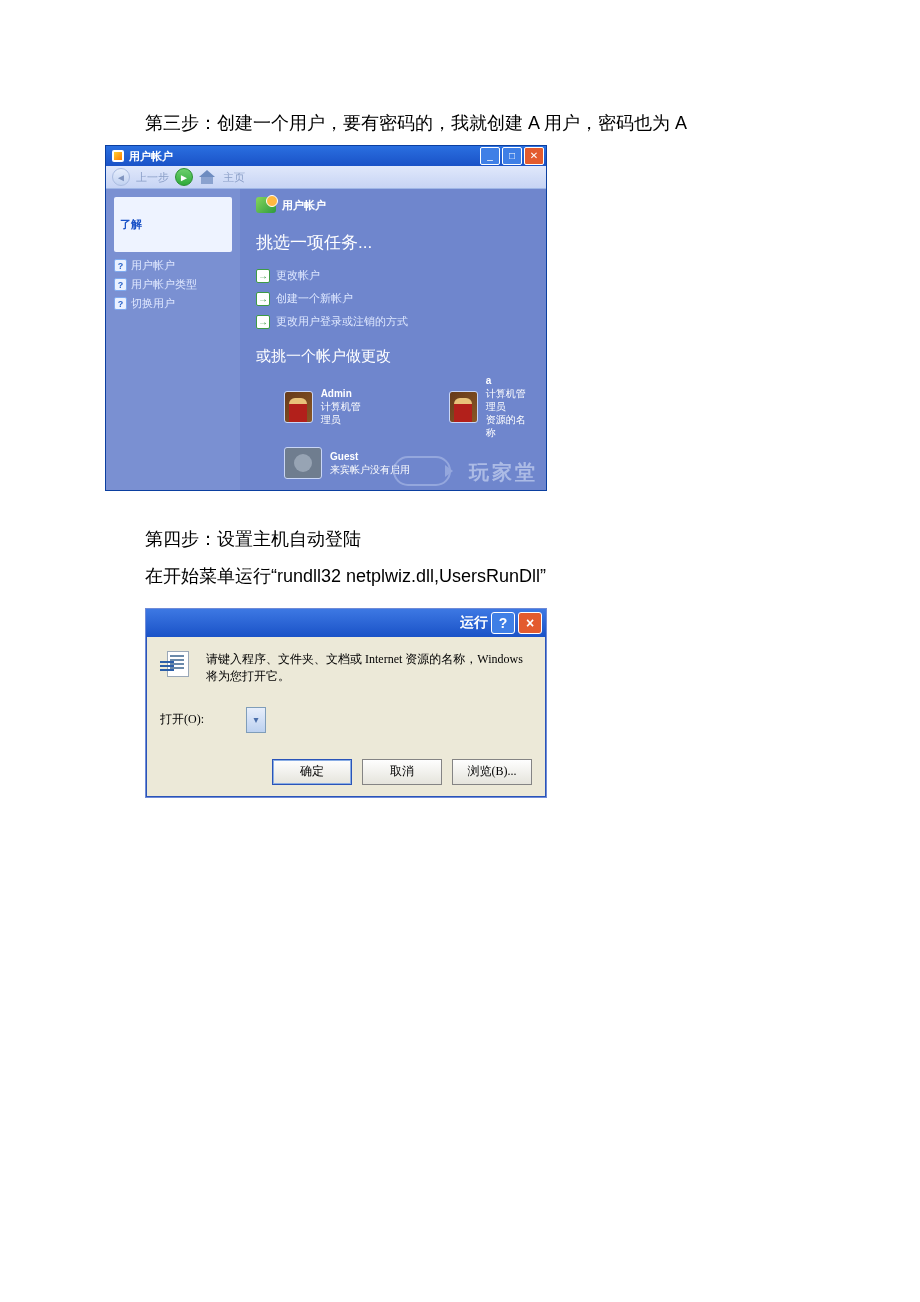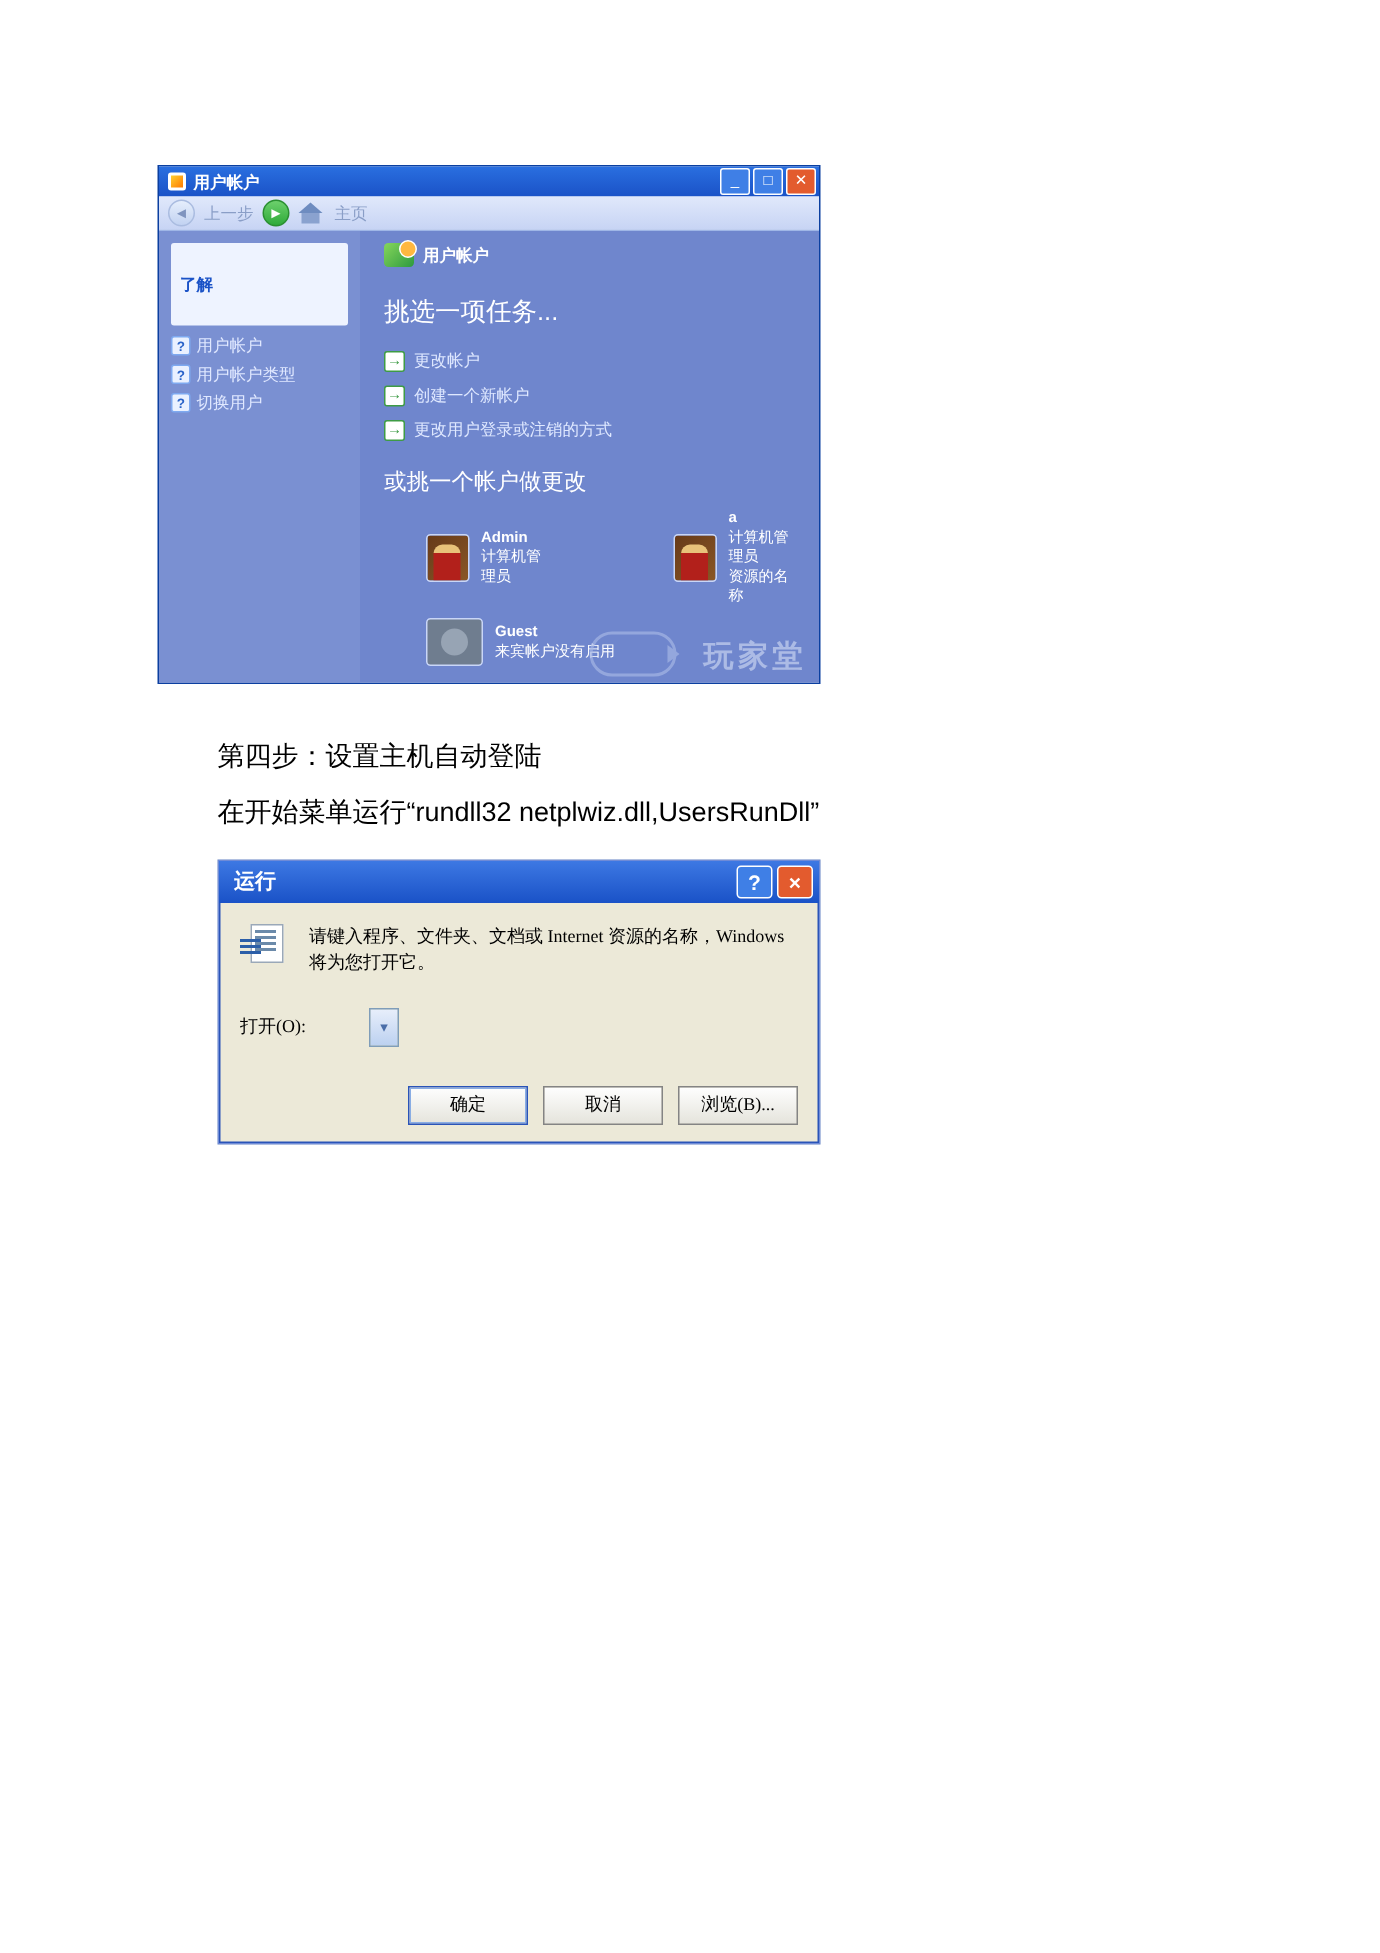--- a/index.html
+++ b/index.html
@@ -46,21 +46,21 @@
   .ua-acct-txt{font-size:10px;line-height:1.3;}
   .ua-acct-name{font-weight:bold;}
   .ua-wm{position:absolute;right:8px;bottom:4px;display:flex;align-items:flex-end;gap:18px;opacity:0.65;}
   .ua-wm-logo{width:54px;height:26px;border:2px solid #a9b9e6;border-radius:16px;position:relative;}
   .ua-wm-logo::after{content:"";position:absolute;right:-4px;top:7px;width:0;height:0;border-top:6px solid transparent;border-bottom:6px solid transparent;border-left:8px solid #a9b9e6;}
   .ua-wm-txt{font-size:20px;letter-spacing:3px;color:#cdd8f3;font-weight:bold;}
 
   
   .run-dlg{width:400px;margin:0 0 0 145px;border:1px solid #6f8bd7;box-shadow:0 0 0 1px #2a54b8 inset;background:#ece9d8;font-size:12px;}
   .run-title{height:28px;background:linear-gradient(to bottom,#3d78e3,#1a52c7);display:flex;align-items:center;color:#fff;font-weight:bold;padding:0 4px 0 10px;font-size:14px;}
-  .run-title-txt{flex:1;}
+  .run-title-txt{flex:1;text-align:right;}
   .run-tbtn{width:22px;height:20px;border:1px solid #fff;border-radius:3px;display:flex;align-items:center;justify-content:center;margin-left:3px;font-weight:bold;}
   .run-help{background:#3f7fe6;color:#fff;}
   .run-close{background:#e35b2e;color:#fff;font-size:14px;}
   .run-body{padding:14px 14px 12px 14px;}
   .run-row1{display:flex;gap:14px;align-items:flex-start;}
   .run-icon{width:32px;height:26px;position:relative;flex:0 0 32px;}
   .run-icon .doc{position:absolute;left:7px;top:0;width:20px;height:24px;background:#fff;border:1px solid #9aa8b8;}
   .run-icon .lines{position:absolute;left:10px;top:4px;width:14px;height:2px;background:#6b8aaa;box-shadow:0 4px 0 #6b8aaa,0 8px 0 #6b8aaa,0 12px 0 #6b8aaa;}
   .run-icon .sw{position:absolute;left:0;top:10px;width:14px;height:2px;background:#2b5ea8;box-shadow:0 4px 0 #2b5ea8,0 8px 0 #2b5ea8;}
   .run-msg{flex:1;font-family:"SimSun";line-height:1.4;}
@@ -77,20 +77,21 @@
   
   .wm{position:absolute;left:200px;top:602px;font-size:46px;color:#b9d1ea;letter-spacing:1px;z-index:0;pointer-events:none;}
   .run-dlg,.para,.para2,.para3,.ua-window{position:relative;z-index:1;}
 </style>
 </head>
 <body>
 <div class="page">
 
 <div class="wm">www.bdocx.com</div>
 
+<p class="para">第三步：创建一个用户，要有密码的，我就创建 A 用户，密码也为 A</p>
 
 <div class="ua-window">
   <div class="ua-titlebar">
     <span class="ti"></span>
     <span class="ua-title">用户帐户</span>
     <div class="ua-btns">
       <div class="ua-btn">_</div>
       <div class="ua-btn">□</div>
       <div class="ua-btn close">✕</div>
     </div>

